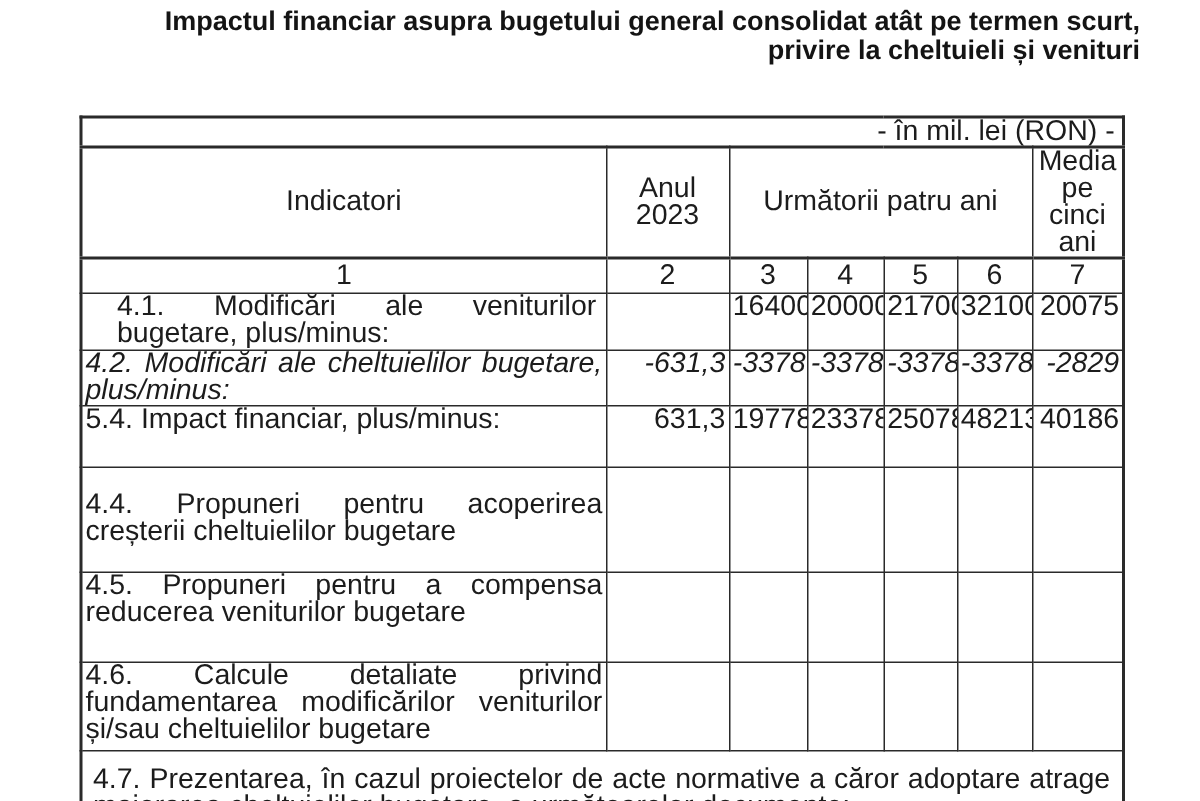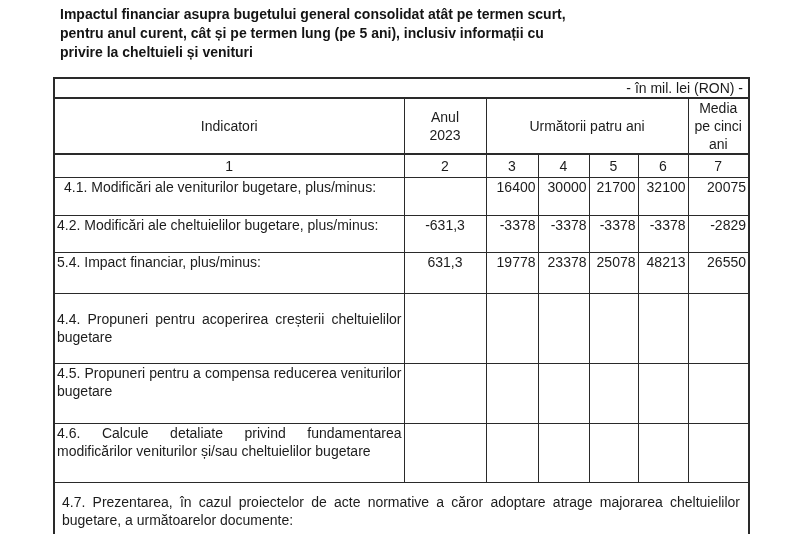--- a/index.html
+++ b/index.html
@@ -5,32 +5,32 @@
   html,body{margin:0;padding:0;}
   body{
     width:800px;height:534px;overflow:hidden;background:#ffffff;
     font-family:"Liberation Sans","DejaVu Sans",sans-serif;
     color:#1c1c1c;position:relative;
   }
   .page{position:absolute;inset:0;background:#fff;}
 
   .doc-title{
     position:absolute;top:5px;left:60px;width:700px;
-    text-align:left;font-weight:bold;font-size:14px;line-height:19px;
+    text-align:right;font-weight:bold;font-size:18px;line-height:19px;
     color:#141414;
   }
 
   table.fin{
     position:absolute;top:77px;left:53px;width:695px;
     border-collapse:collapse;table-layout:fixed;
     border:2px solid #2a2a2a;
   }
   table.fin td{
     border:1px solid #2a2a2a;
-    font-size:14px;line-height:18px;
+    font-size:19px;line-height:18px;
     vertical-align:top;padding:0 2px;overflow:hidden;
     color:#1c1c1c;
   }
 
   tr.unit-row{height:20px;}
   tr.unit-row td{
     text-align:right;padding-right:5px;vertical-align:middle;
     border-bottom-width:2px;
   }
 
@@ -38,43 +38,42 @@
   tr.head-row td{border-bottom-width:2px;vertical-align:middle;}
   td.h-ind{text-align:center;padding-left:3px;}
   td.h-c{text-align:center;}
   .pre{white-space:pre-line;line-height:17px;}
 
   tr.num-row{height:23px;}
   tr.num-row td{text-align:center;vertical-align:middle;line-height:14px;}
 
   td.lbl{text-align:justify;padding:1px 2px 0 3px;}
   td.v-c{text-align:right;padding-top:1px;}
-  td.v-r{text-align:center;padding:1px 12px 0 2px;}
+  td.v-r{text-align:right;padding:1px 12px 0 2px;}
 
-  tr.r41{height:38px;} tr.r41 td.lbl{padding-left:9px;padding-right:6px;}
-  tr.r42{height:37px;}
+  tr.r41{height:38px;} tr.r41 td.lbl{padding-left:23px;padding-right:6px;}
+  tr.r42{height:37px;font-style:italic;}
   tr.r43{height:41px;}
   tr.r44{height:70px;} tr.r44 td.lbl{vertical-align:middle;}
   tr.r45{height:60px;}
   tr.r46{height:59px;}
 
   tr.r47{height:90px;}
   tr.r47 td{
     text-align:justify;padding:10px 8px 0 7px;
     border-bottom:none;
   }
 </style>
 </head>
 <body>
 
 <div class="page">
 
   <div class="doc-title">
     <div>Impactul financiar asupra bugetului general consolidat atât pe termen scurt,</div>
-    <div>pentru anul curent, cât și pe termen lung (pe 5 ani), inclusiv informații cu</div>
     <div>privire la cheltuieli și venituri</div>
   </div>
 
   <table class="fin">
     <colgroup>
       <col style="width:350px">
         <col style="width:82px">
         <col style="width:52px">
       <col style="width:51px">
         <col style="width:49px">
@@ -104,21 +103,21 @@
       <td>4</td>
       <td>5</td>
       <td>6</td>
       <td>7</td>
     </tr>
 
     <tr class="r41">
       <td class="lbl">4.1. Modificări ale veniturilor bugetare, plus/minus:</td>
       <td class="v-r"></td>
       <td class="v-c">16400</td>
-      <td class="v-c">30000</td>
+      <td class="v-c">20000</td>
       <td class="v-c">21700</td>
       <td class="v-c">32100</td>
       <td class="v-c">20075</td>
     </tr>
 
     <tr class="r42">
       <td class="lbl">4.2. Modificări ale cheltuielilor bugetare, plus/minus:</td>
       <td class="v-r">-631,3</td>
       <td class="v-c">-3378</td>
       <td class="v-c">-3378</td>
@@ -127,21 +126,21 @@
       <td class="v-c">-2829</td>
     </tr>
 
     <tr class="r43">
       <td class="lbl">5.4. Impact financiar, plus/minus:</td>
       <td class="v-r">631,3</td>
       <td class="v-c">19778</td>
       <td class="v-c">23378</td>
       <td class="v-c">25078</td>
       <td class="v-c">48213</td>
-      <td class="v-c">26550</td>
+      <td class="v-c">40186</td>
     </tr>
 
     <tr class="r44">
       <td class="lbl">4.4. Propuneri pentru acoperirea creșterii cheltuielilor bugetare</td>
       <td class="v-r"></td>
       <td class="v-c"></td>
       <td class="v-c"></td>
       <td class="v-c"></td>
       <td class="v-c"></td>
       <td class="v-c"></td>

